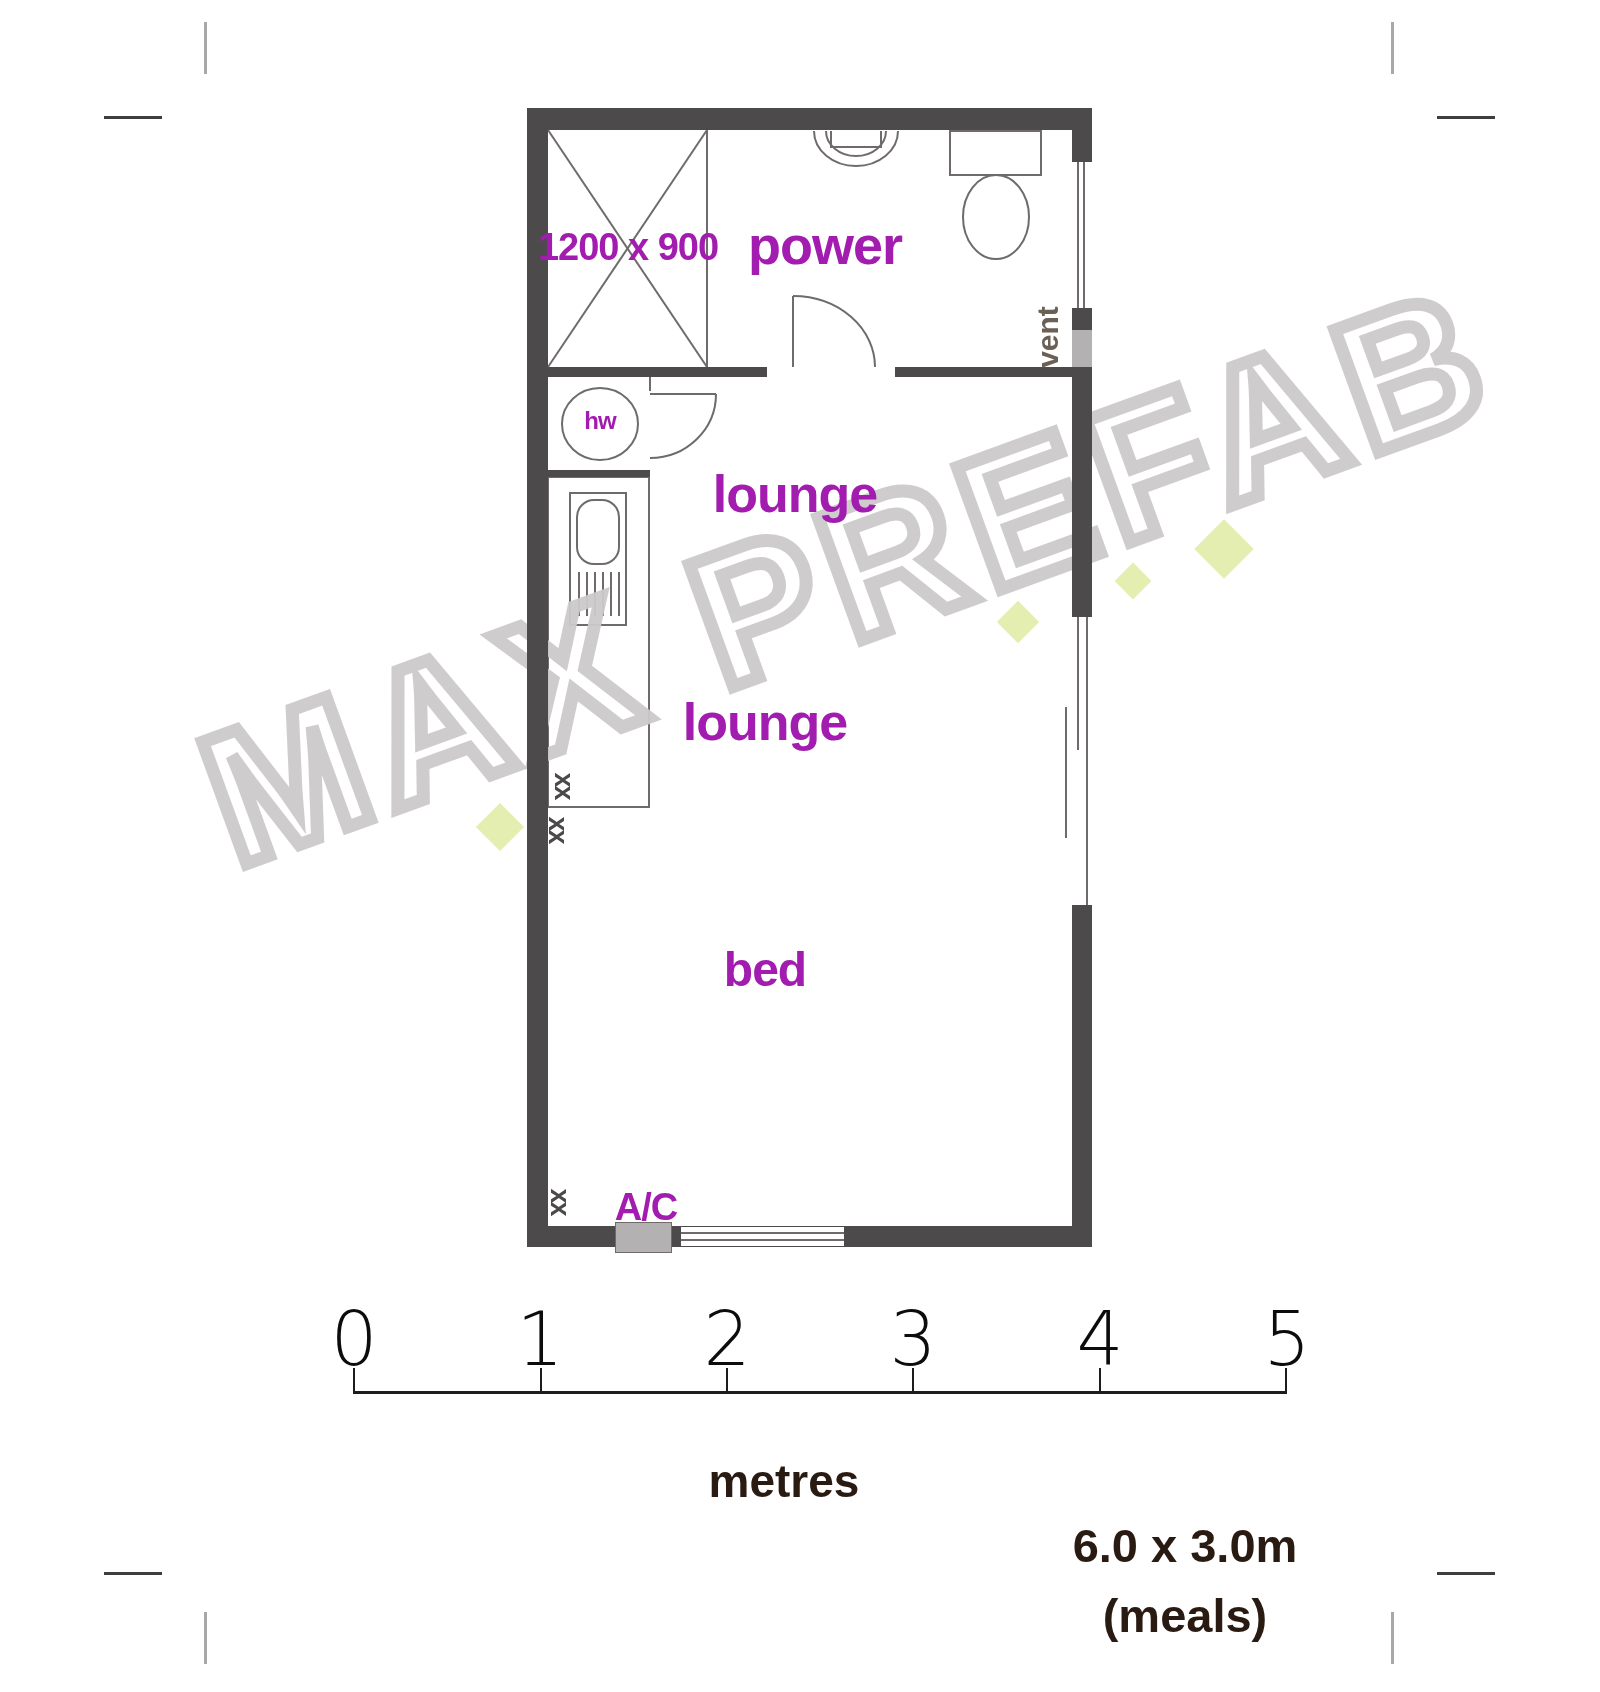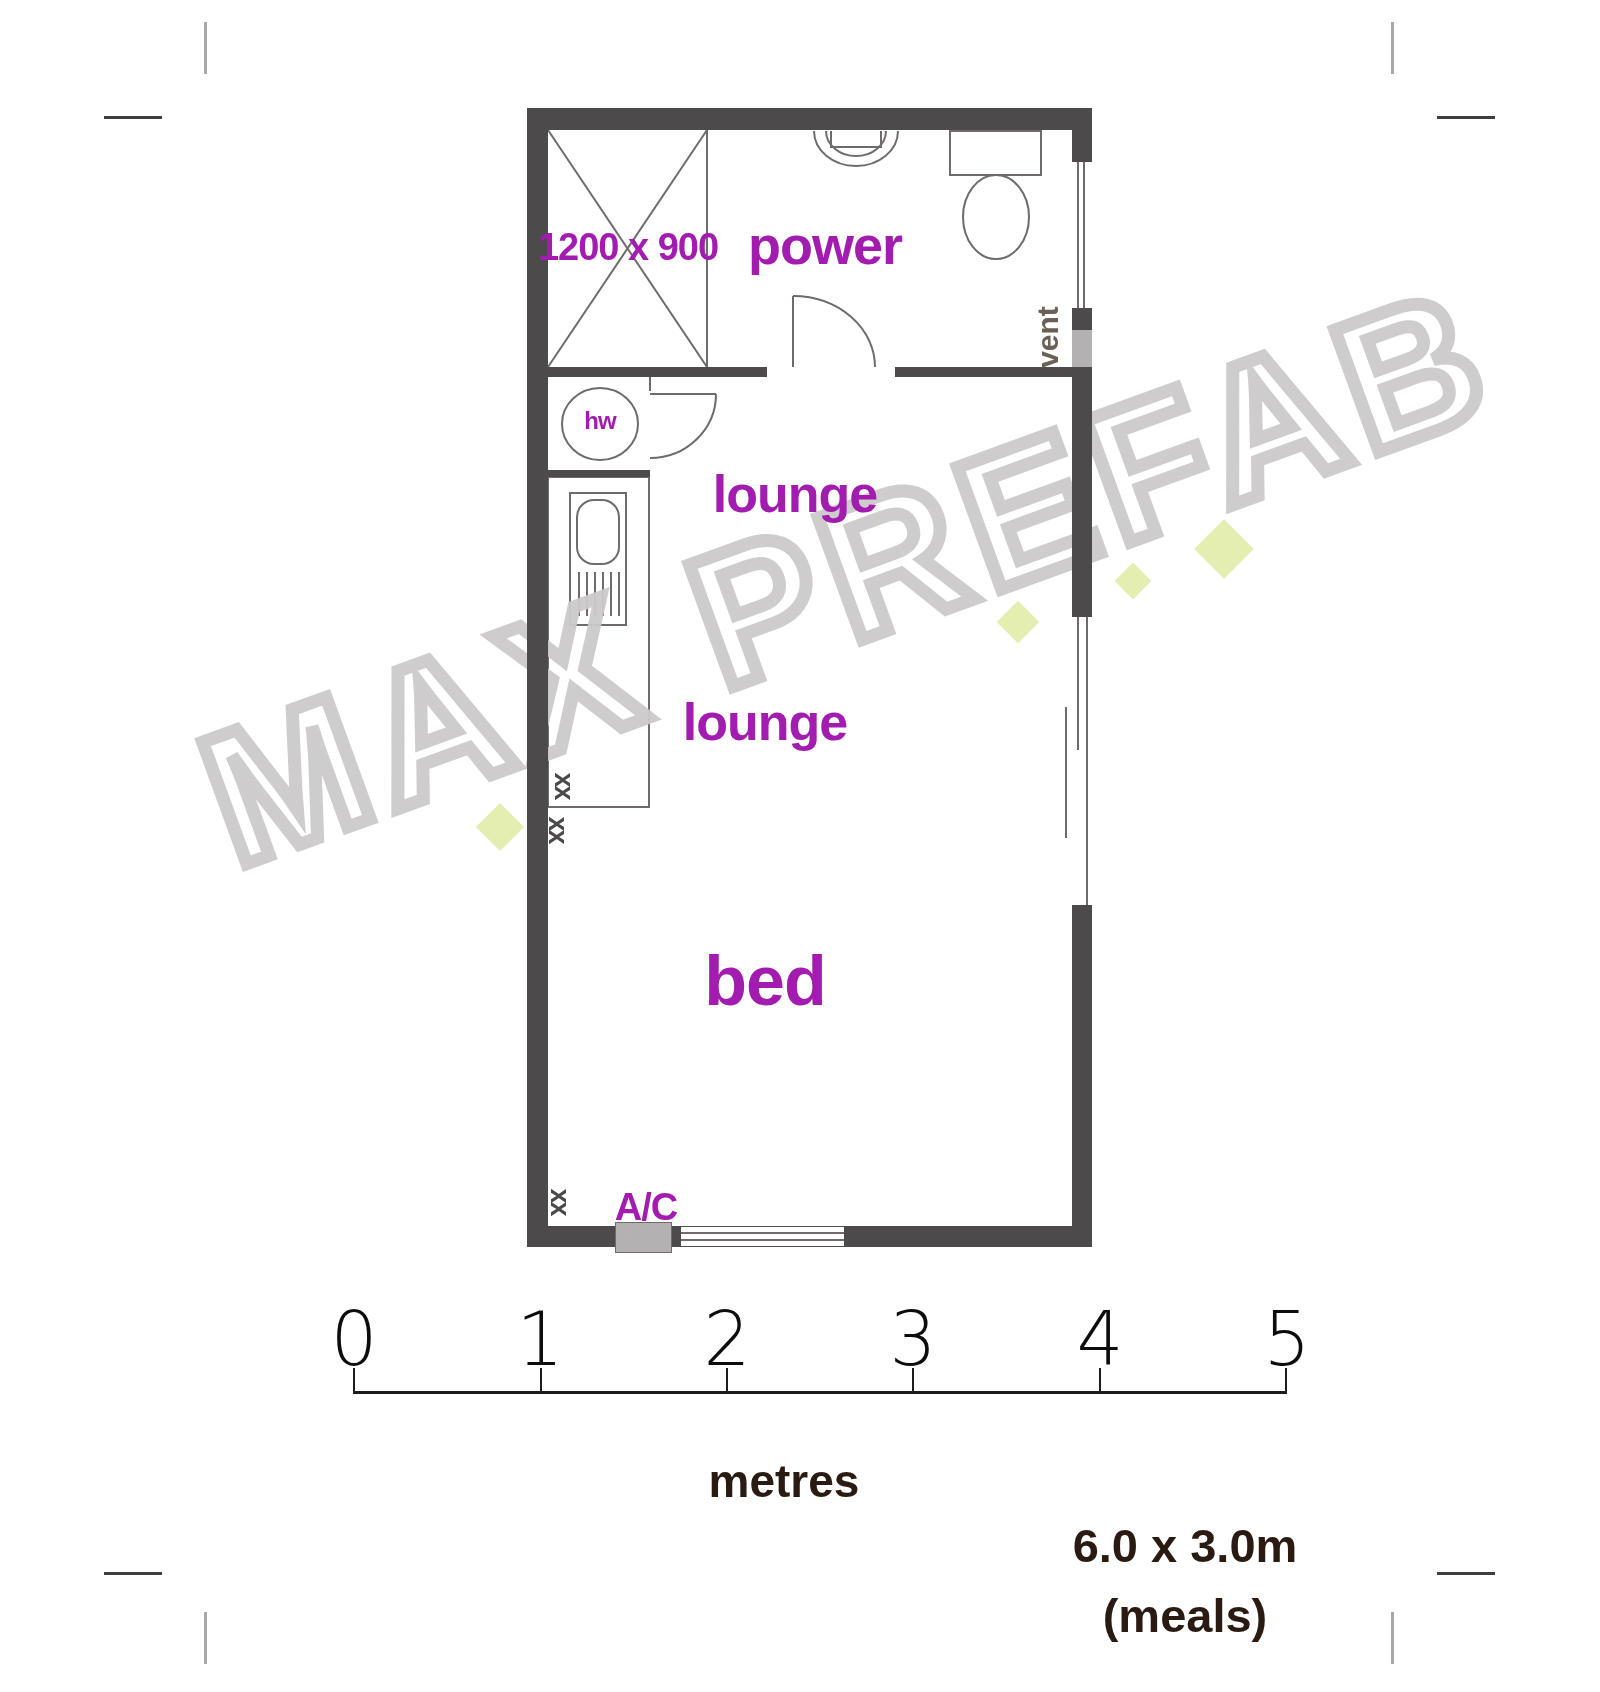--- a/index.html
+++ b/index.html
@@ -101,21 +101,21 @@
 
   <div class="grayblock ac" style="left:615px;top:1222px;width:55px;height:29px;"></div>
   <div class="opening" style="left:681px;top:1227px;width:163px;height:19px;"></div>
   <div class="glaze-h" style="left:681px;top:1232px;width:163px;"></div>
   <div class="glaze-h" style="left:681px;top:1239px;width:163px;"></div>
 
   <div class="rlabel" style="left:528px;top:228px;width:200px;font-size:38px;">1200 x 900</div>
   <div class="rlabel" style="left:730px;top:218px;width:190px;font-size:54px;">power</div>
   <div class="rlabel" style="left:695px;top:468px;width:200px;font-size:52px;">lounge</div>
   <div class="rlabel" style="left:665px;top:696px;width:200px;font-size:52px;">lounge</div>
-  <div class="rlabel" style="left:665px;top:946px;width:200px;font-size:70px;">bed</div>
+  <div class="rlabel" style="left:665px;top:946px;width:200px;font-size:48px;">bed</div>
   <div class="rlabel" style="left:560px;top:409px;width:80px;font-size:24px;">hw</div>
   <div class="rlabel" style="left:596px;top:1188px;width:100px;font-size:38px;">A/C</div>
   <div class="vlabel" style="left:1013px;top:322px;width:70px;height:30px;">vent</div>
 
   <div class="pp" style="left:550px;top:772px;">xx</div>
   <div class="pp" style="left:544px;top:816px;">xx</div>
   <div class="pp" style="left:546px;top:1188px;">xx</div>
 
   <div class="scalenum" style="left:309px;top:1302px;">0</div>
   <div class="scalenum" style="left:495px;top:1302px;">1</div>

